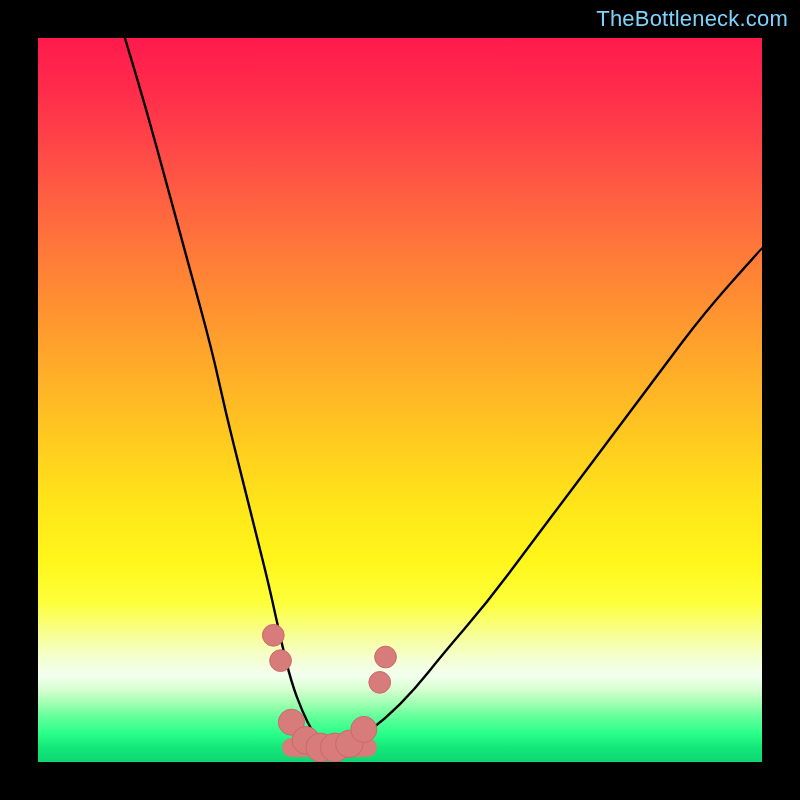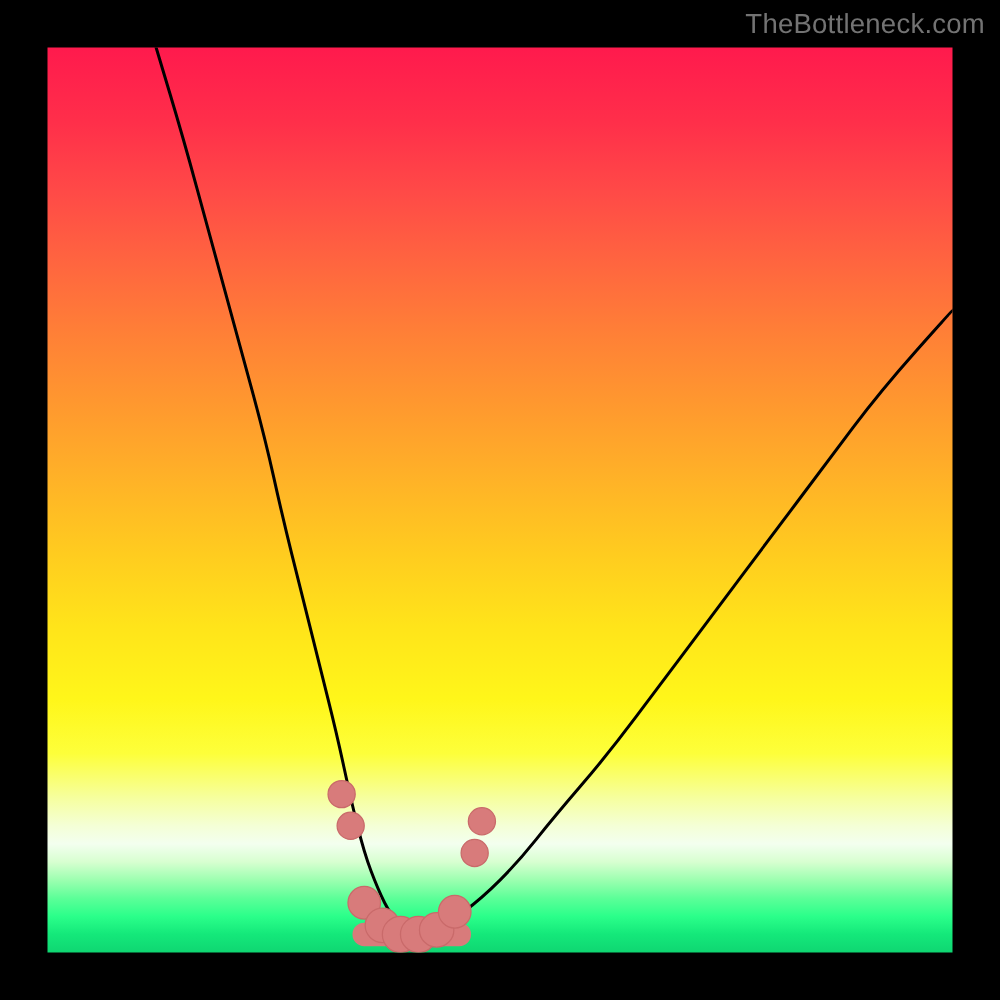--- a/index.html
+++ b/index.html
@@ -53,21 +53,21 @@
     position: absolute;
     left: 0;
     top: 0;
     width: 724px;
     height: 724px;
   }
   .watermark {
     position: absolute;
     top: 6px;
     right: 12px;
-    color: #737373;
+    color: #7dd3fc;
     font-size: 22px;
     font-weight: 400;
     letter-spacing: 0.2px;
   }
 </style>
 </head>
 <body>
 
 <div class="frame">
   <div class="plot-area">

